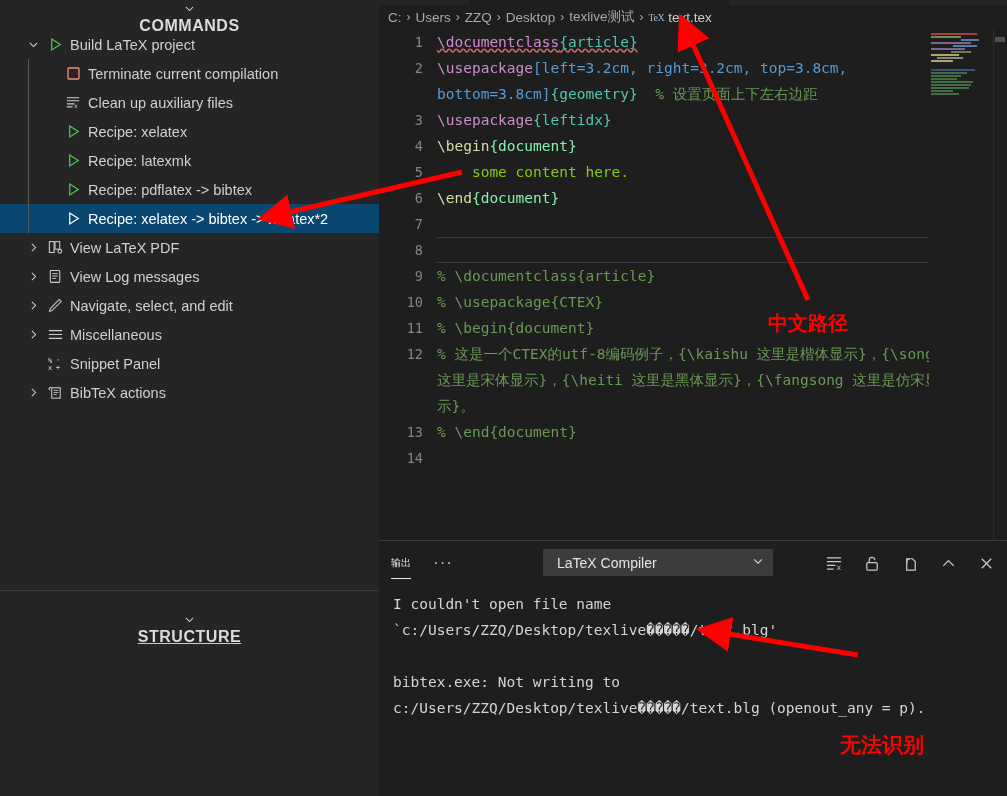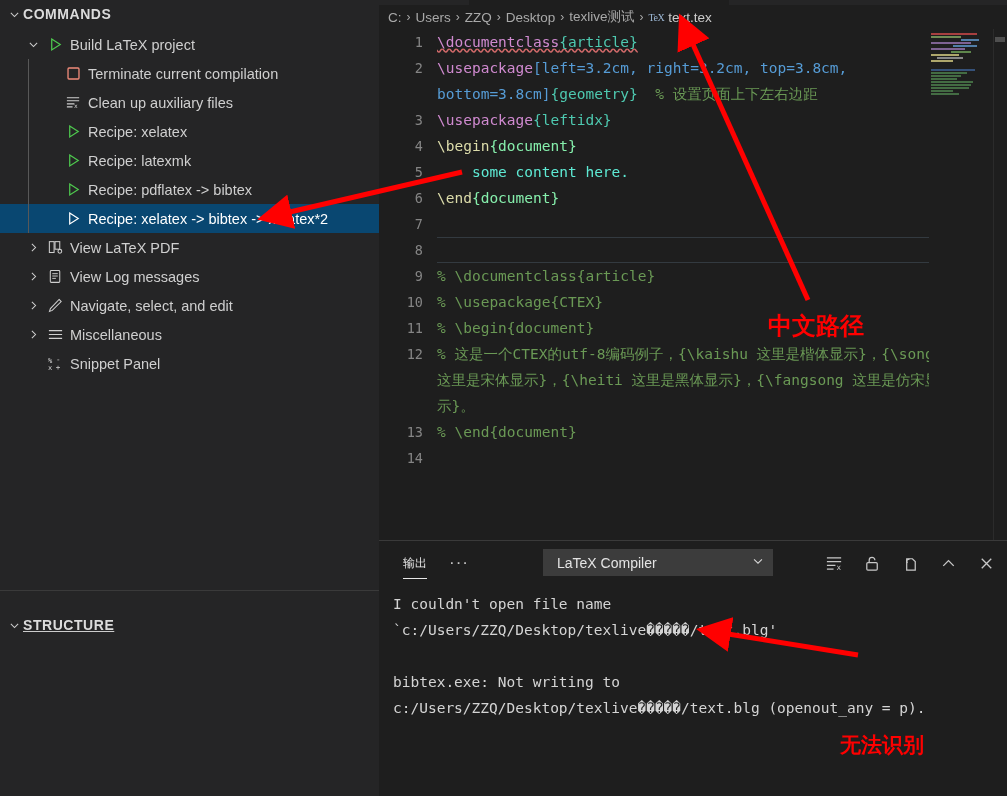--- a/index.html
+++ b/index.html
@@ -11,22 +11,22 @@
   }
   #root { position: relative; width: 1007px; height: 796px; }
 
   
   #sidebar {
     position: absolute; left: 0; top: 0; width: 379px; height: 796px;
     background: #252526; color: #cccccc;
   }
   .section-header {
     height: 28px; display: flex; align-items: center;
-    font-size: 14px; font-weight: bold; letter-spacing: .55px;
-    color: #dcdcdc; padding-left: 6px; user-select: none;
+    font-size: 16px; font-weight: bold; letter-spacing: .55px;
+    color: #dcdcdc; user-select: none; flex-direction: column;
   }
   .twisty {
     width: 17px; height: 17px; flex: 0 0 17px;
     display: flex; align-items: center; justify-content: center;
     color: #cccccc;
   }
   .twisty svg { display:block; }
 
   #commands-list { padding-top: 2px; }
   .cmd-row {
@@ -85,21 +85,21 @@
     color: #858585; font-size: 13.5px; user-select: none;
   }
   .src { flex: 1 1 auto; white-space: pre-wrap; word-break: break-word; padding-right: 40px; }
 
   .k-cmd   { color: #d08ad0; }        
   .k-brace { color: #dcdcaa; }        
   .k-arg   { color: #4ec9b0; }        
   .k-blue  { color: #86efac; }        
   .k-opt   { color: #569cd6; }        
   .k-com   { color: #6a9955; }        
-  .k-txt   { color: #5eead4; }
+  .k-txt   { color: #84cc16; }
   .squiggle {
     text-decoration: underline wavy #d16969;
     text-decoration-skip-ink: none;
   }
   #curline {
     position: absolute; left: 58px; right: 16px; height: 27px;
     border-top: 1px solid #333a40; border-bottom: 1px solid #333a40;
     pointer-events: none;
   }
   #minimap {
@@ -113,21 +113,21 @@
   }
   #ed-thumb { position: absolute; right: 2px; top: 8px; width: 10px; height: 5px; background: #4f4f4f; }
 
   
   #panel {
     position: absolute; left: 379px; top: 540px; width: 628px; height: 256px;
     background: #1e1e1e; border-top: 1px solid #3a3a3a;
   }
   #panel-bar { height: 44px; display: flex; align-items: center; position: relative; }
   #panel-tab {
-    margin-left: 24px; font-size: 12px; color: #e7e7e7; height: 44px;
+    margin-left: 12px; font-size: 10px; color: #e7e7e7; height: 44px;
     display: flex; align-items: center; position: relative;
   }
   #panel-tab .underline {
     position: absolute; left: 0; right: 0; bottom: 6px; height: 1.5px; background: #e7e7e7;
   }
   #panel-more {
     margin-left: 22px; font-size: 17px; color: #c5c5c5; letter-spacing: 1px;
     display: flex; align-items: center; height: 44px;
   }
   #chan-select {
@@ -307,20 +307,35 @@
           <span class="cmd-tw"></span>
           <span class="cmd-ic">
             <svg width="17" height="17" viewBox="0 0 18 18">
               <text x="1" y="8" font-size="7.5" fill="#cfcfcf" font-family="monospace">%</text>
               <text x="9.6" y="7.4" font-size="8" fill="#cfcfcf" font-family="monospace">-</text>
               <text x="1" y="16" font-size="7.5" fill="#cfcfcf" font-family="monospace">x</text>
               <text x="9.2" y="16" font-size="8" fill="#cfcfcf" font-family="monospace">+</text>
             </svg>
           </span>
           <span class="cmd-lb">Snippet Panel</span>
+        </div>
+        <div class="cmd-row lvl1">
+          <span class="cmd-tw">
+            <svg width="13" height="13" viewBox="0 0 16 16">
+              <path d="M6 3.5 L10.5 8 L6 12.5" fill="none" stroke="currentColor" stroke-width="1.3"></path>
+            </svg>
+          </span>
+          <span class="cmd-ic">
+            <svg width="17" height="17" viewBox="0 0 18 18">
+              <rect x="5" y="4" width="9" height="11" fill="none" stroke="#cfcfcf" stroke-width="1.1"></rect>
+              <path d="M7 6.8h5M7 9h5M7 11.2h3.4" stroke="#cfcfcf" stroke-width=".9"></path>
+              <path d="M4.6 3.4c-1.6 0-2.4 1-2.4 1.9 0 .8.8 1.1.8 1.1" fill="none" stroke="#cfcfcf" stroke-width="1.1"></path>
+            </svg>
+          </span>
+          <span class="cmd-lb">BibTeX actions</span>
         </div>
       </div>
 
     <div id="structure-sep"></div>
     <div id="structure-header">
       <div class="section-header">
         <span class="twisty">
           <svg width="13" height="13" viewBox="0 0 16 16">
               <path d="M3.5 6 L8 10.5 L12.5 6" fill="none" stroke="currentColor" stroke-width="1.3"></path>
             </svg>
@@ -509,15 +524,15 @@
     <defs>
       <marker id="ah" markerWidth="7" markerHeight="7" refX="5.6" refY="3.5" orient="auto">
         <path d="M0,0 L7,3.5 L0,7 z" fill="#ff0000"></path>
       </marker>
     </defs>
   <line x1="462" y1="172" x2="264" y2="218" stroke="#ff0000" stroke-width="5" marker-end="url(#ah)"></line>
       <line x1="808" y1="300" x2="682" y2="20" stroke="#ff0000" stroke-width="5" marker-end="url(#ah)"></line>
       <line x1="858" y1="655" x2="703" y2="630" stroke="#ff0000" stroke-width="5" marker-end="url(#ah)"></line>
     </svg>
 
-    <div class="anno-txt" style="left: 768px; top: 310px; font-size: 24px; color: rgb(255, 0, 0);">中文路径</div>
+    <div class="anno-txt" style="left: 768px; top: 310px; font-size: 20px; color: rgb(255, 0, 0);">中文路径</div>
     <div class="anno-txt" style="left: 840px; top: 731px; font-size: 21px; color: rgb(255, 0, 0);">无法识别</div>
   </div>
 
 </body></html>

